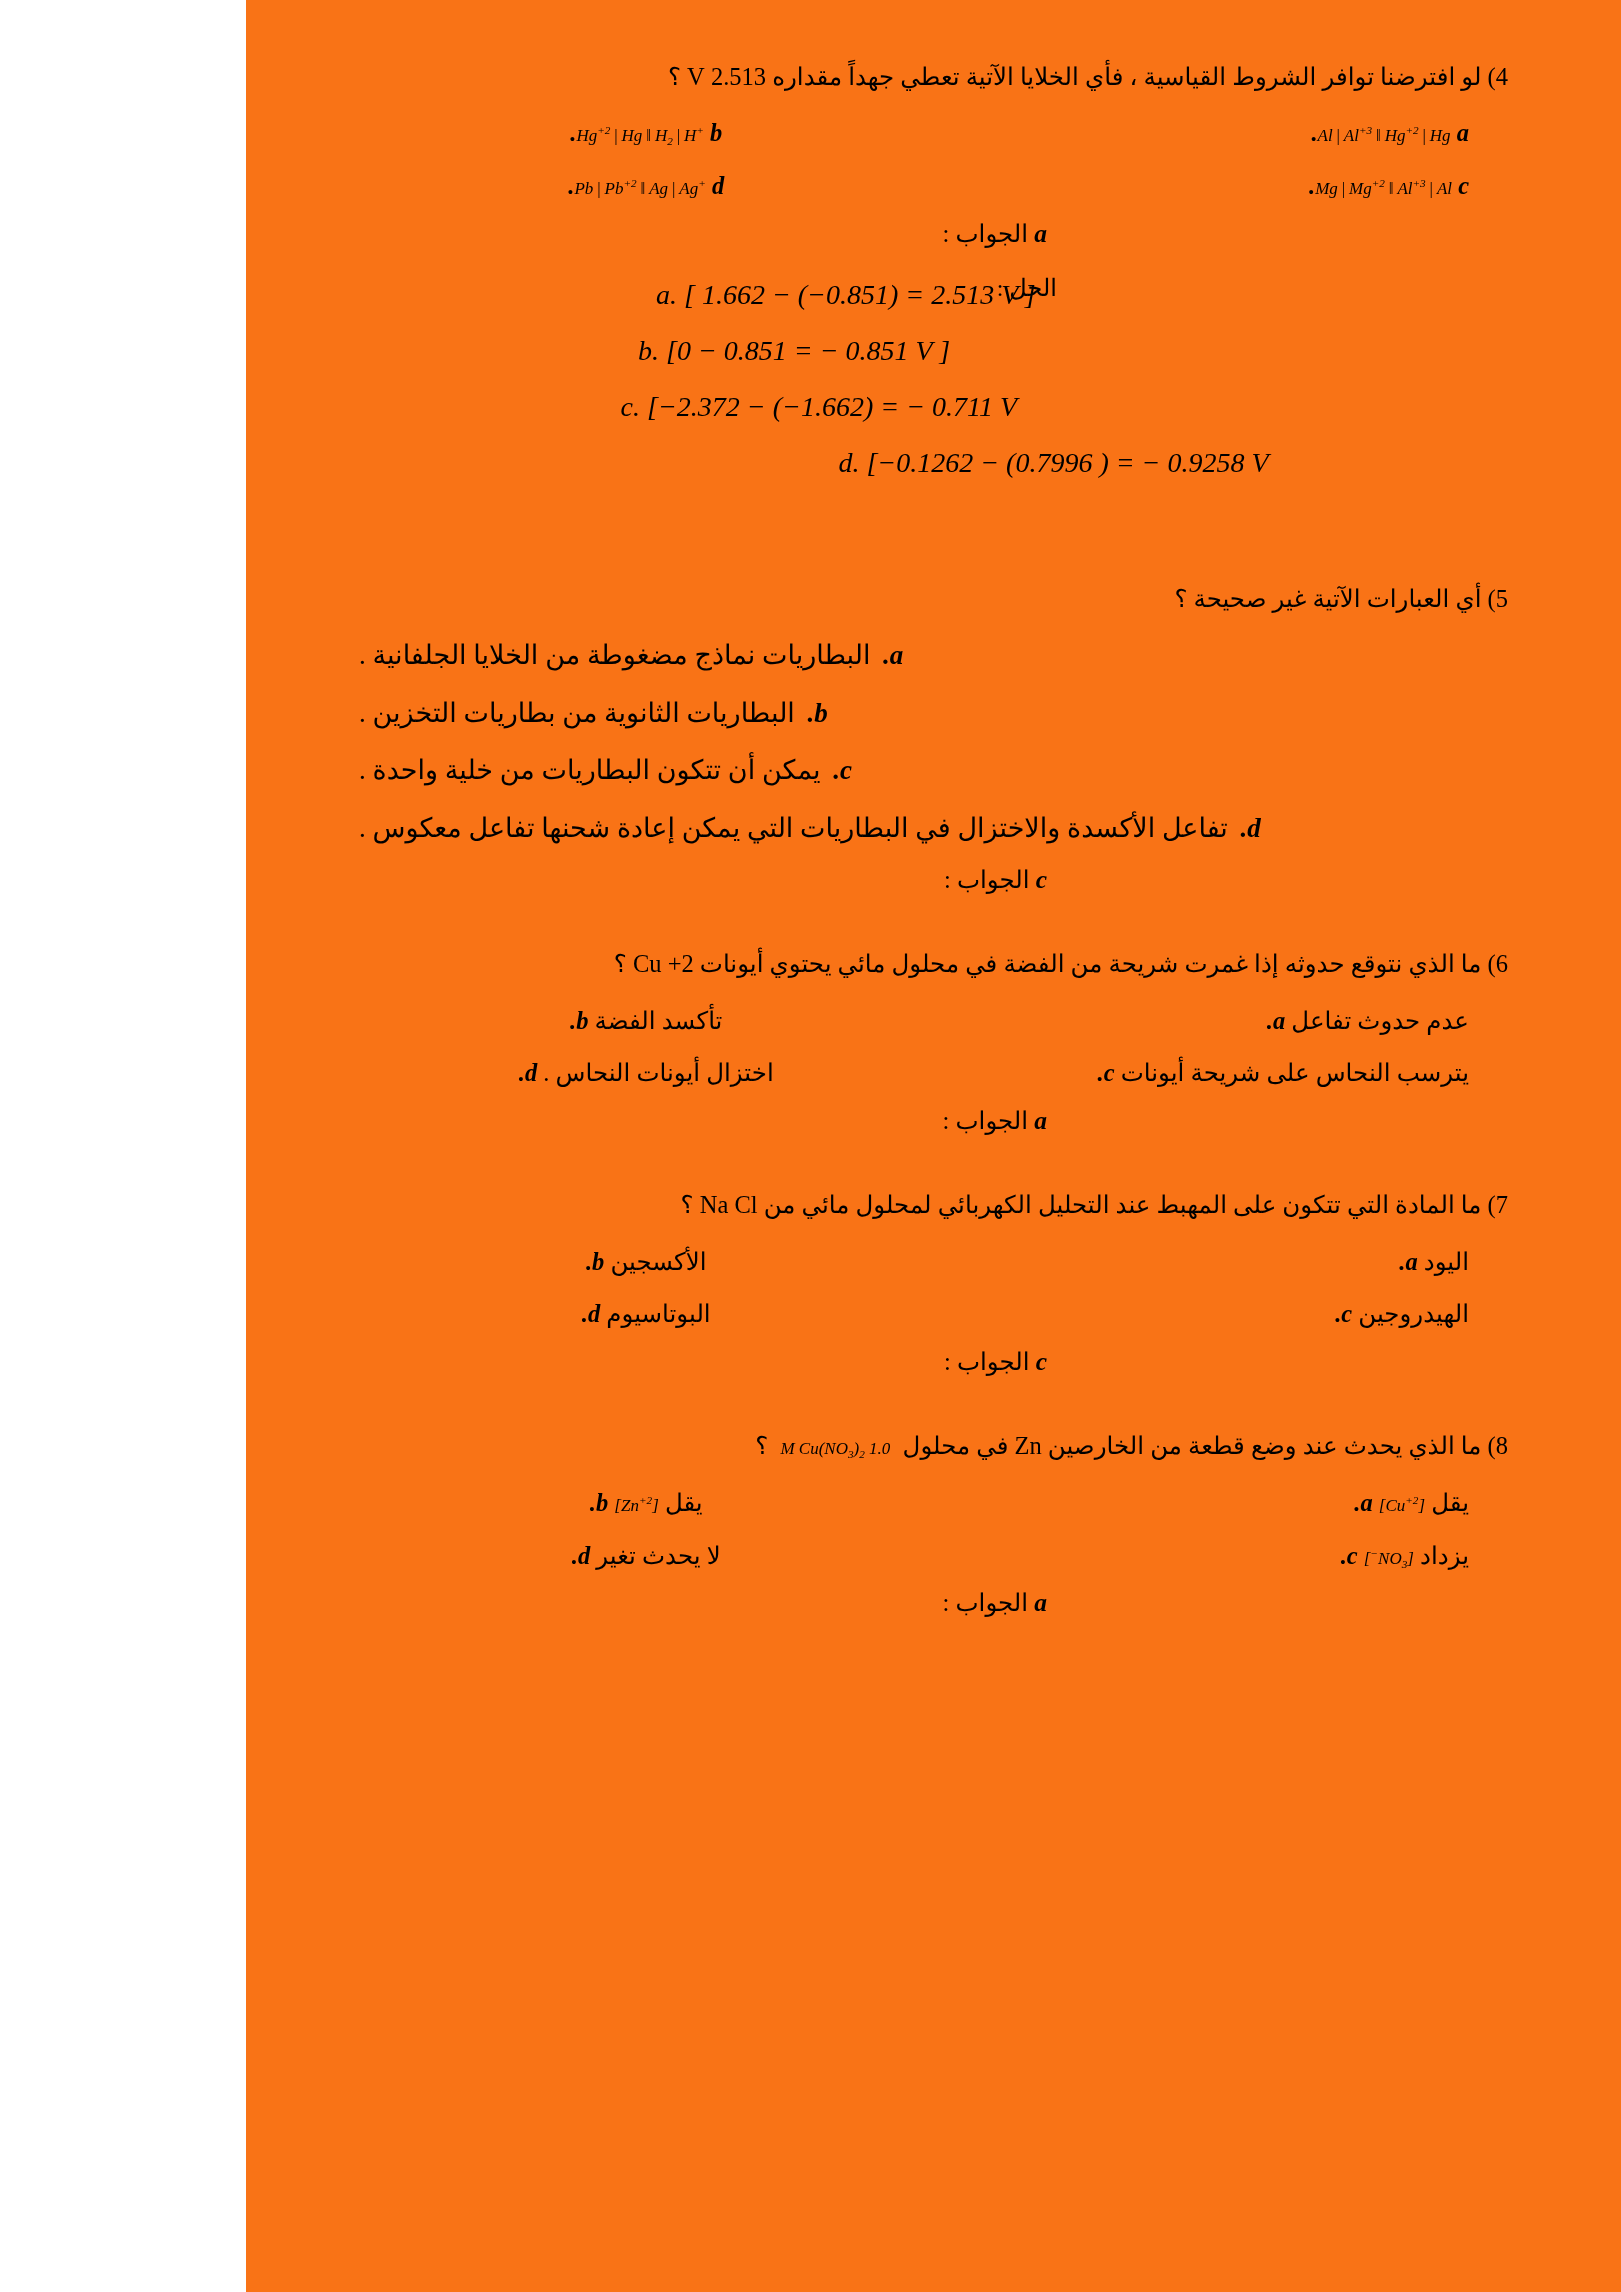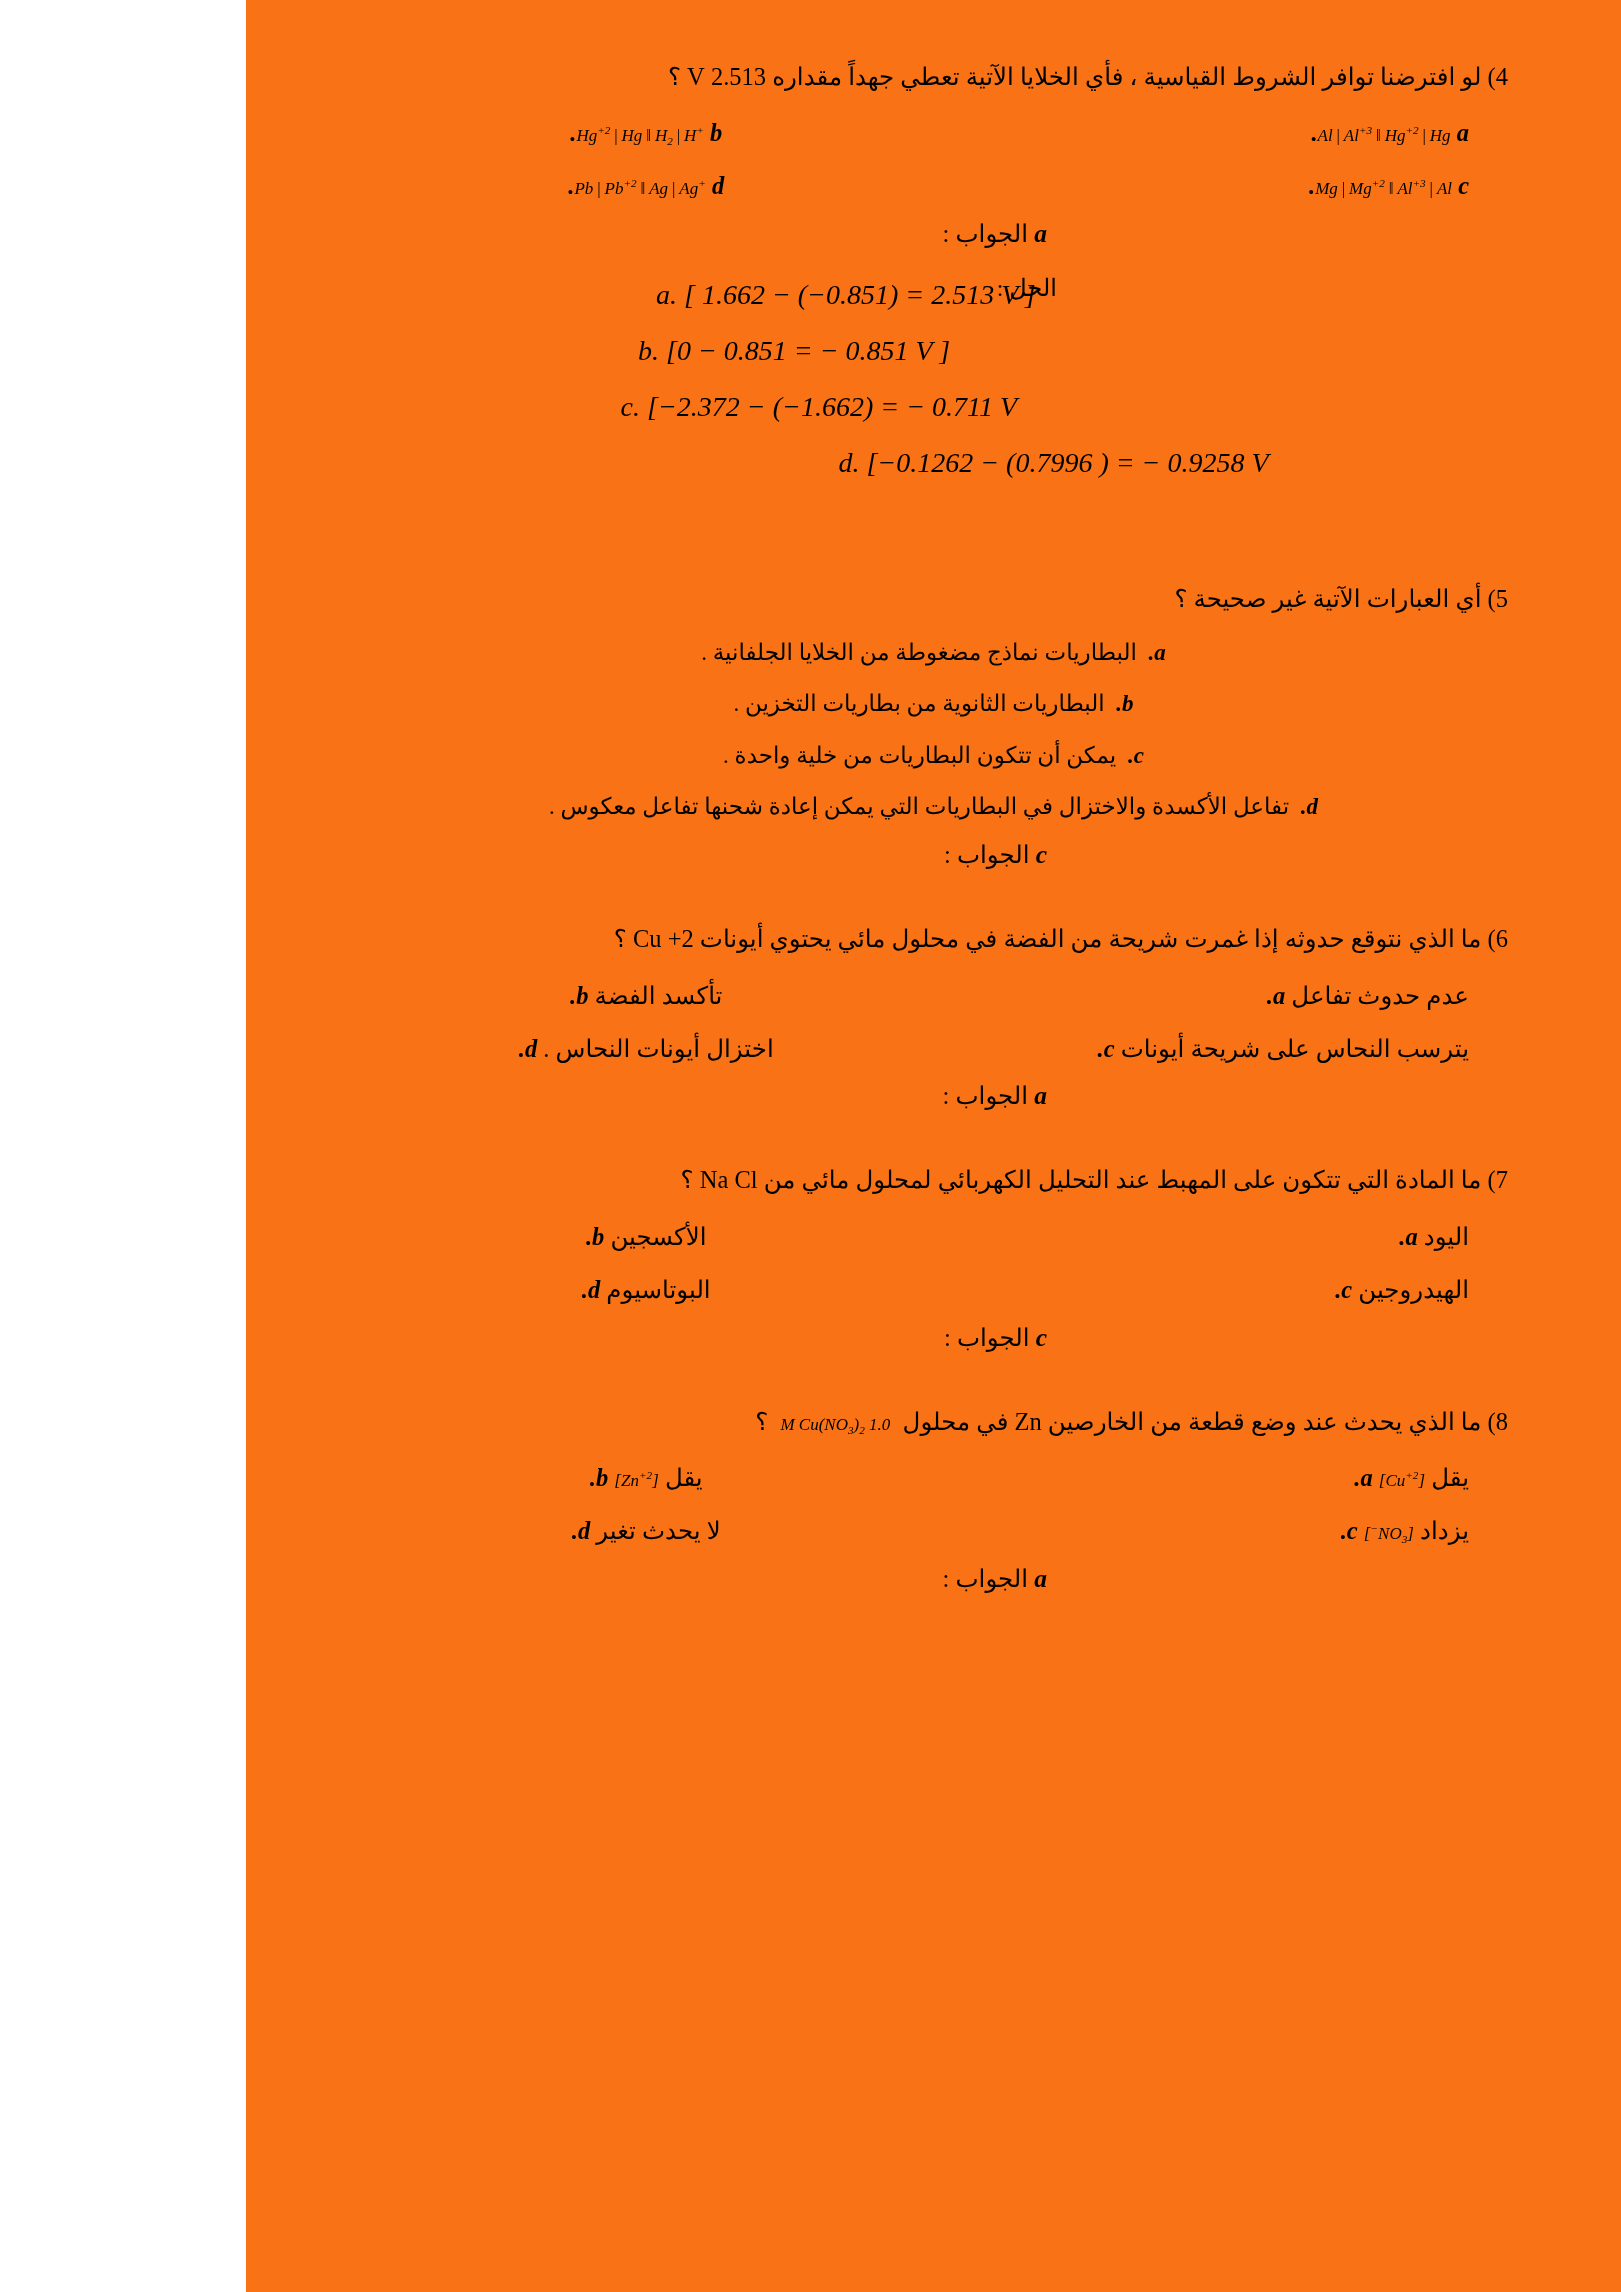--- a/index.html
+++ b/index.html
@@ -125,25 +125,25 @@
   .sol-line.l3 { padding-left: 21.6px; }
   .sol-line.l4 { padding-left: 0px; text-align: center; }
 
   
   .opt-list {
     direction: rtl;
     text-align: right;
     margin: 0;
   }
   .opt-item {
-    font-size: 23px;
+    font-size: 27px;
     line-height: 1.55;
     margin-bottom: 15.7px;
     direction: rtl;
-    text-align: center;
+    text-align: left;
   }
   .opt-item .opt-label {
     margin-left: 5.9px;
   }
   .spacer-lg { height: 90px; }
   .spacer-md { height: 51px; }
 </style>
 </head>
 <body>
 

